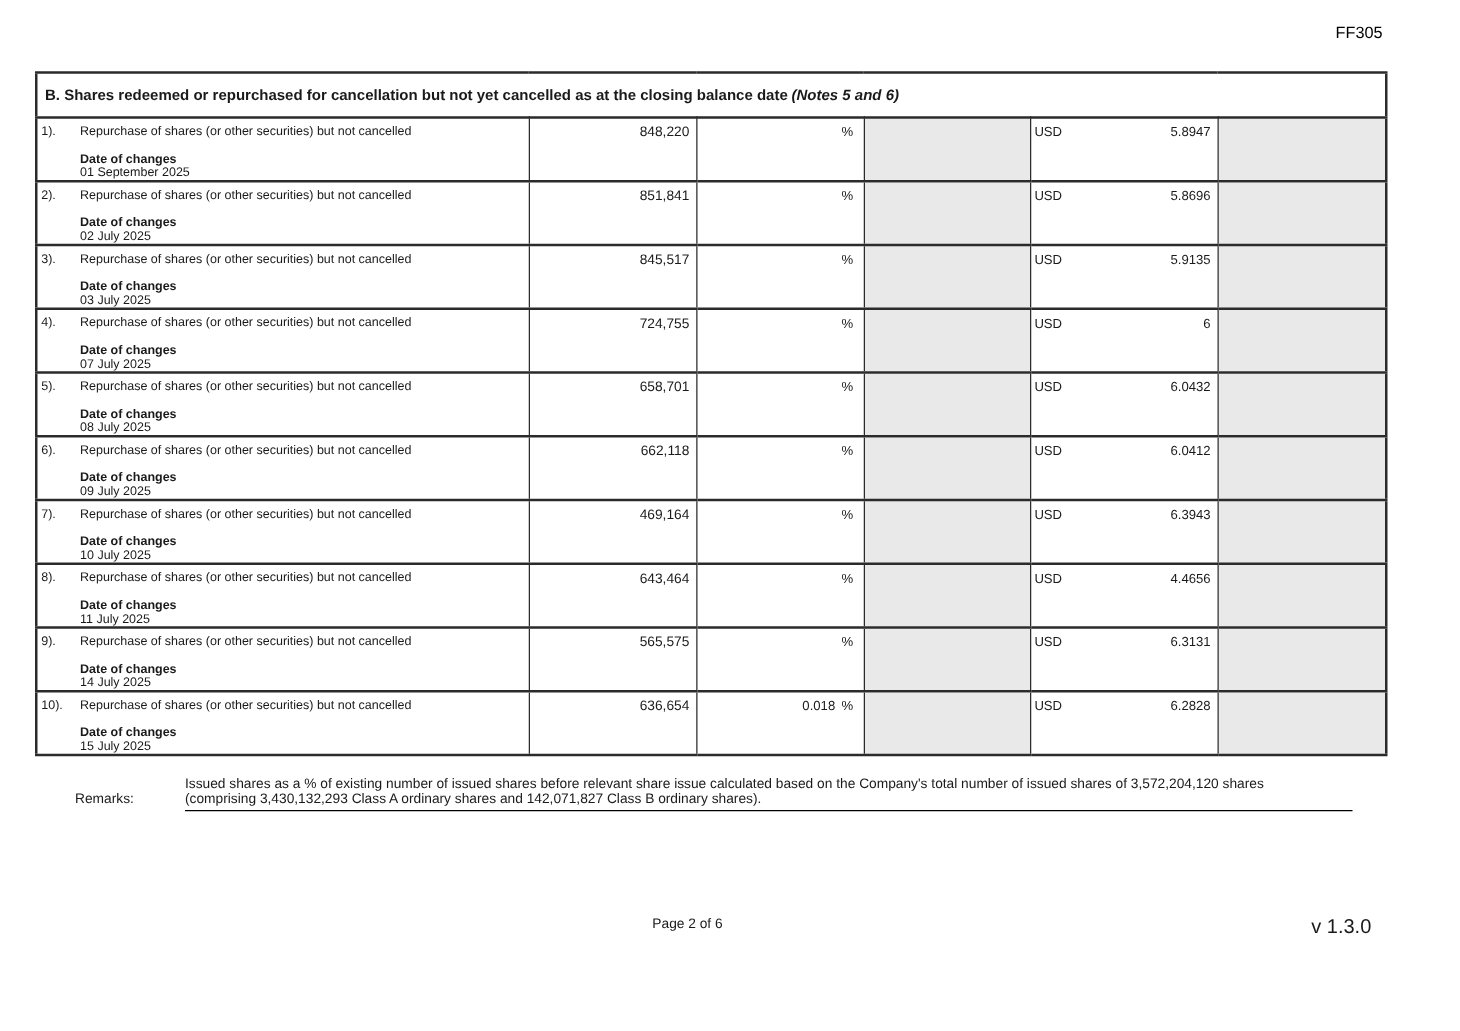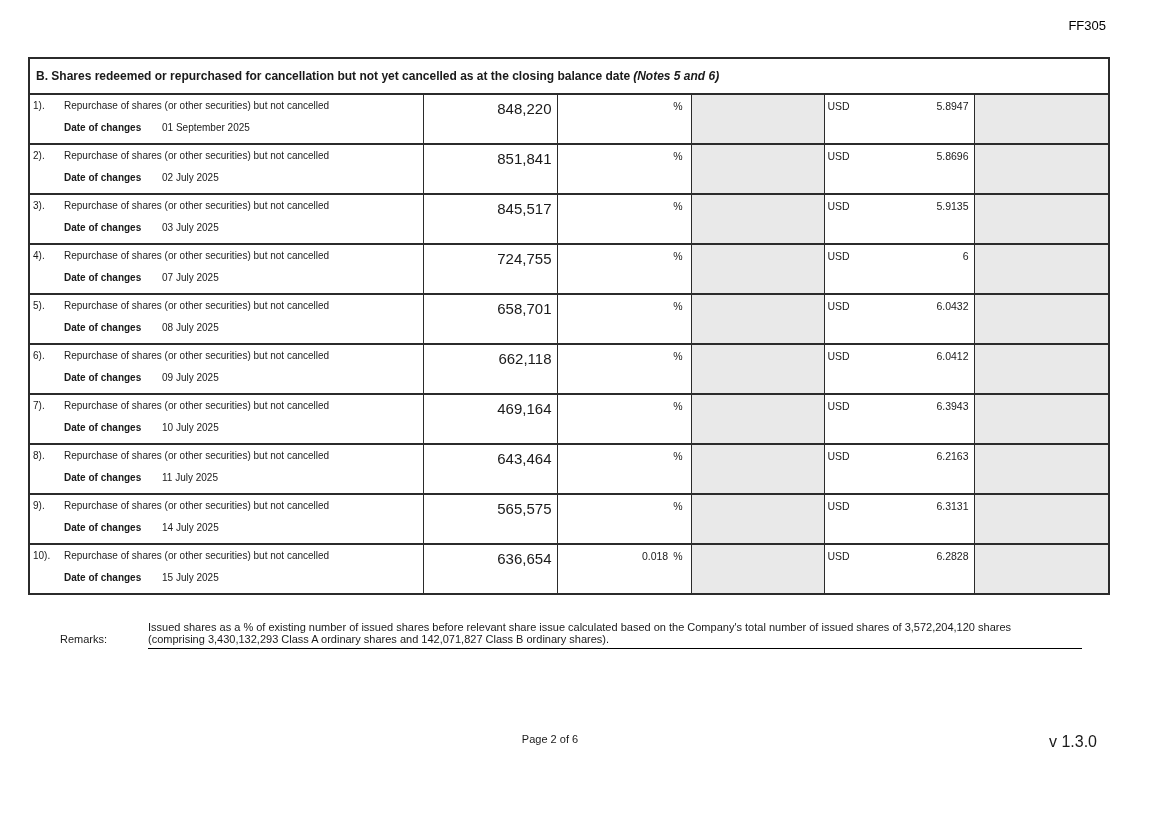--- a/index.html
+++ b/index.html
@@ -38,26 +38,26 @@
     font-size:12px;
     font-weight:bold;
     padding:4px 6px;
     vertical-align:middle;
   }
   tr.header-row em{margin-left:3px;margin-top:32px;}
   tr.data-row{height:50px;}
   .cell-desc{padding:5px 4px 0 3px;font-size:10px;}
   .cell-desc .line1{display:flex;}
   .row-index{width:31px;flex-shrink:0;}
-  .cell-desc .line2{display:flex;margin:11px 0 0 31px;}
+  .cell-desc .line2{display:flex;margin:11px 0 0 31px;flex-direction:column;}
   .date-label{font-weight:bold;width:98px;flex-shrink:0;}
   .cell-shares{
     text-align:right;
     padding:5px 5px 0 0;
-    font-size:15px;
+    font-size:11px;
   }
   .cell-percent{
     text-align:right;
     padding:5px 8px 0 0;
     font-size:10.5px;
   }
   .pct-value{margin-right:5px;}
   .cell-shaded{background:var(--shaded);}
   .cell-usd{
     padding:5px 5px 0 3px;
@@ -266,21 +266,21 @@
       <div class="line2">
         <span class="date-label">Date of changes</span>
         <span class="date-value">11 July 2025</span>
       </div>
     </td>
     <td class="cell-shares">643,464</td>
     <td class="cell-percent"><span class="pct-value"></span><span class="pct-sym">%</span></td>
     <td class="cell-shaded"></td>
     <td class="cell-usd">
           <span class="currency">USD</span>
-          <span class="price">6.2163</span>
+          <span class="price">4.4656</span>
         </td>
     <td class="cell-shaded"></td>
   </tr>
 
   <tr class="data-row">
     <td class="cell-desc">
       <div class="line1">
         <span class="row-index">9).</span>
         <span class="row-desc">Repurchase of shares (or other securities) but not cancelled</span>
       </div>

